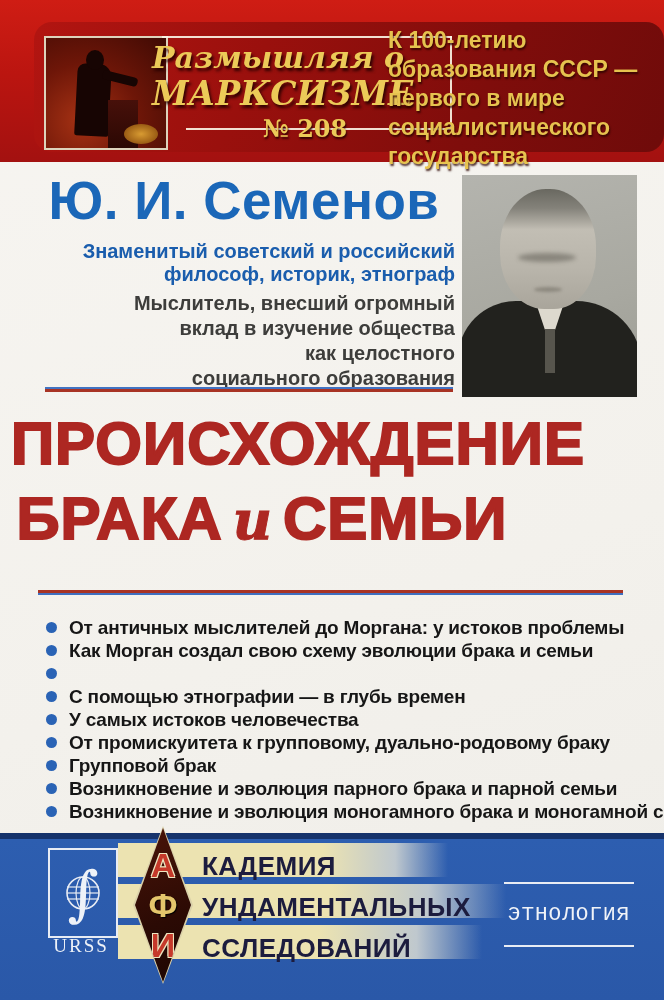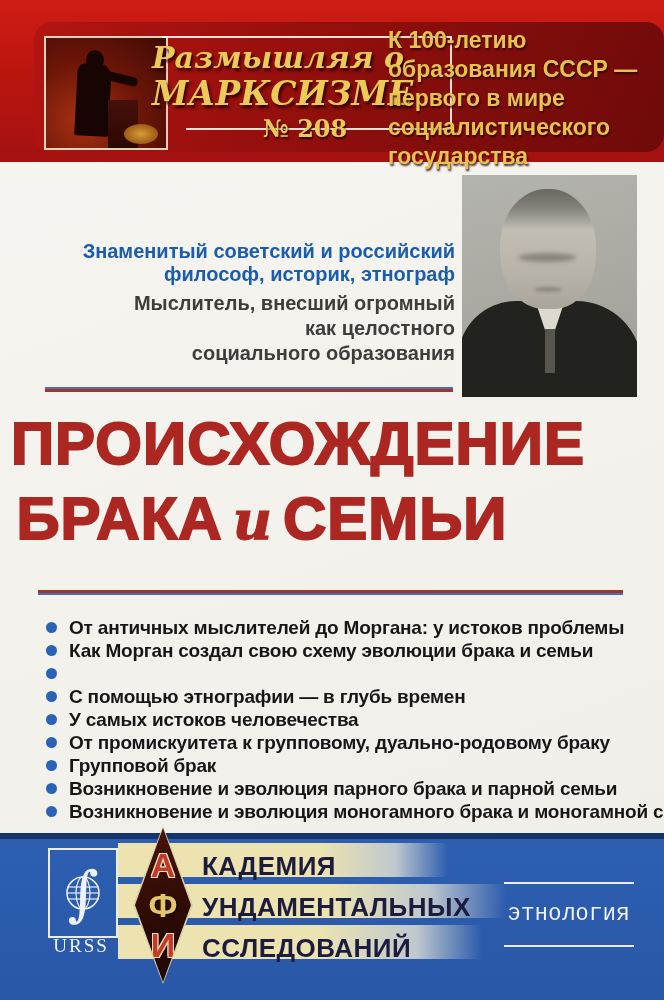--- a/index.html
+++ b/index.html
@@ -129,26 +129,28 @@
     </div>
     <div class="banner">
       <div>К 100-летию</div>
       <div>образования СССР —</div>
       <div>первого в мире</div>
       <div>социалистического</div>
       <div>государства</div>
     </div>
   </div>
 
+  <div class="author-name">Ю. И. Семенов</div>
   <div class="author-desc1">
     <div>Знаменитый советский и российский</div>
     <div>философ, историк, этнограф</div>
   </div>
   <div class="author-desc2">
     <div>Мыслитель, внесший огромный</div>
+    <div>вклад в изучение общества</div>
     <div>как целостного</div>
     <div>социального образования</div>
   </div>
 
   <div class="photo">
     <div class="ph-suit"></div>
     <div class="ph-shirt"></div>
     <div class="ph-tie"></div>
     <div class="ph-head"></div>
     <div class="ph-brow"></div>

